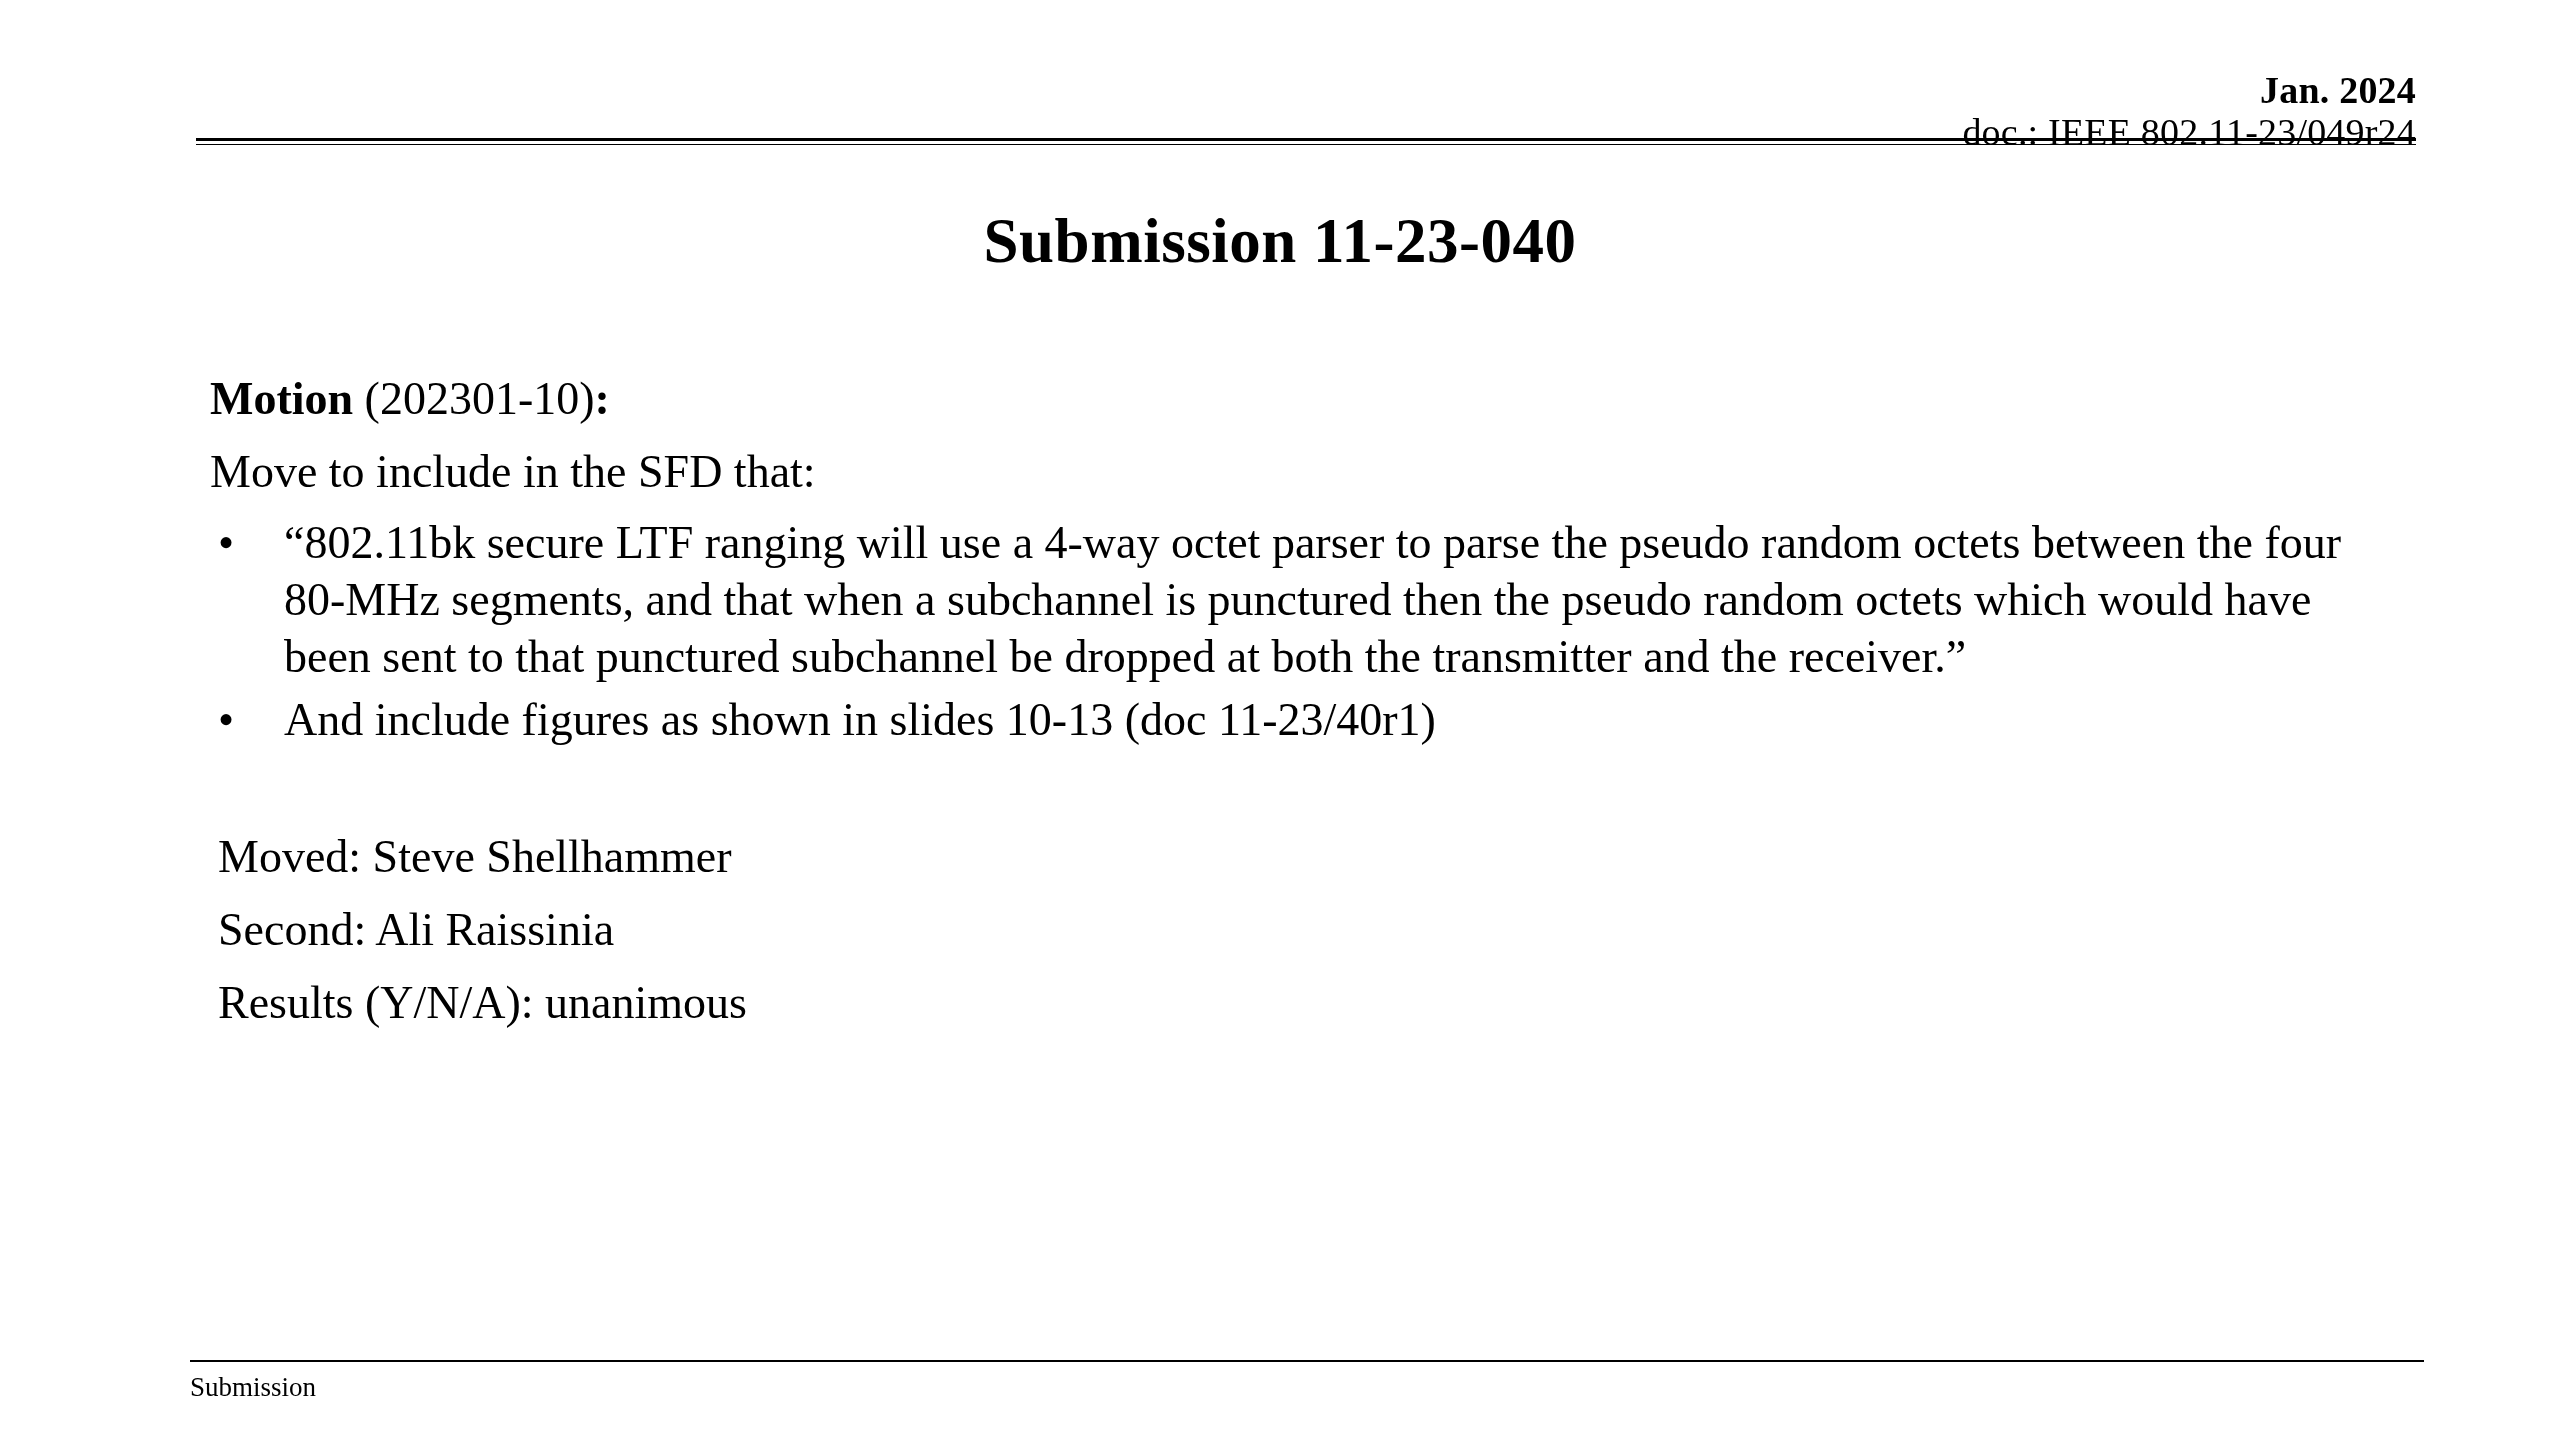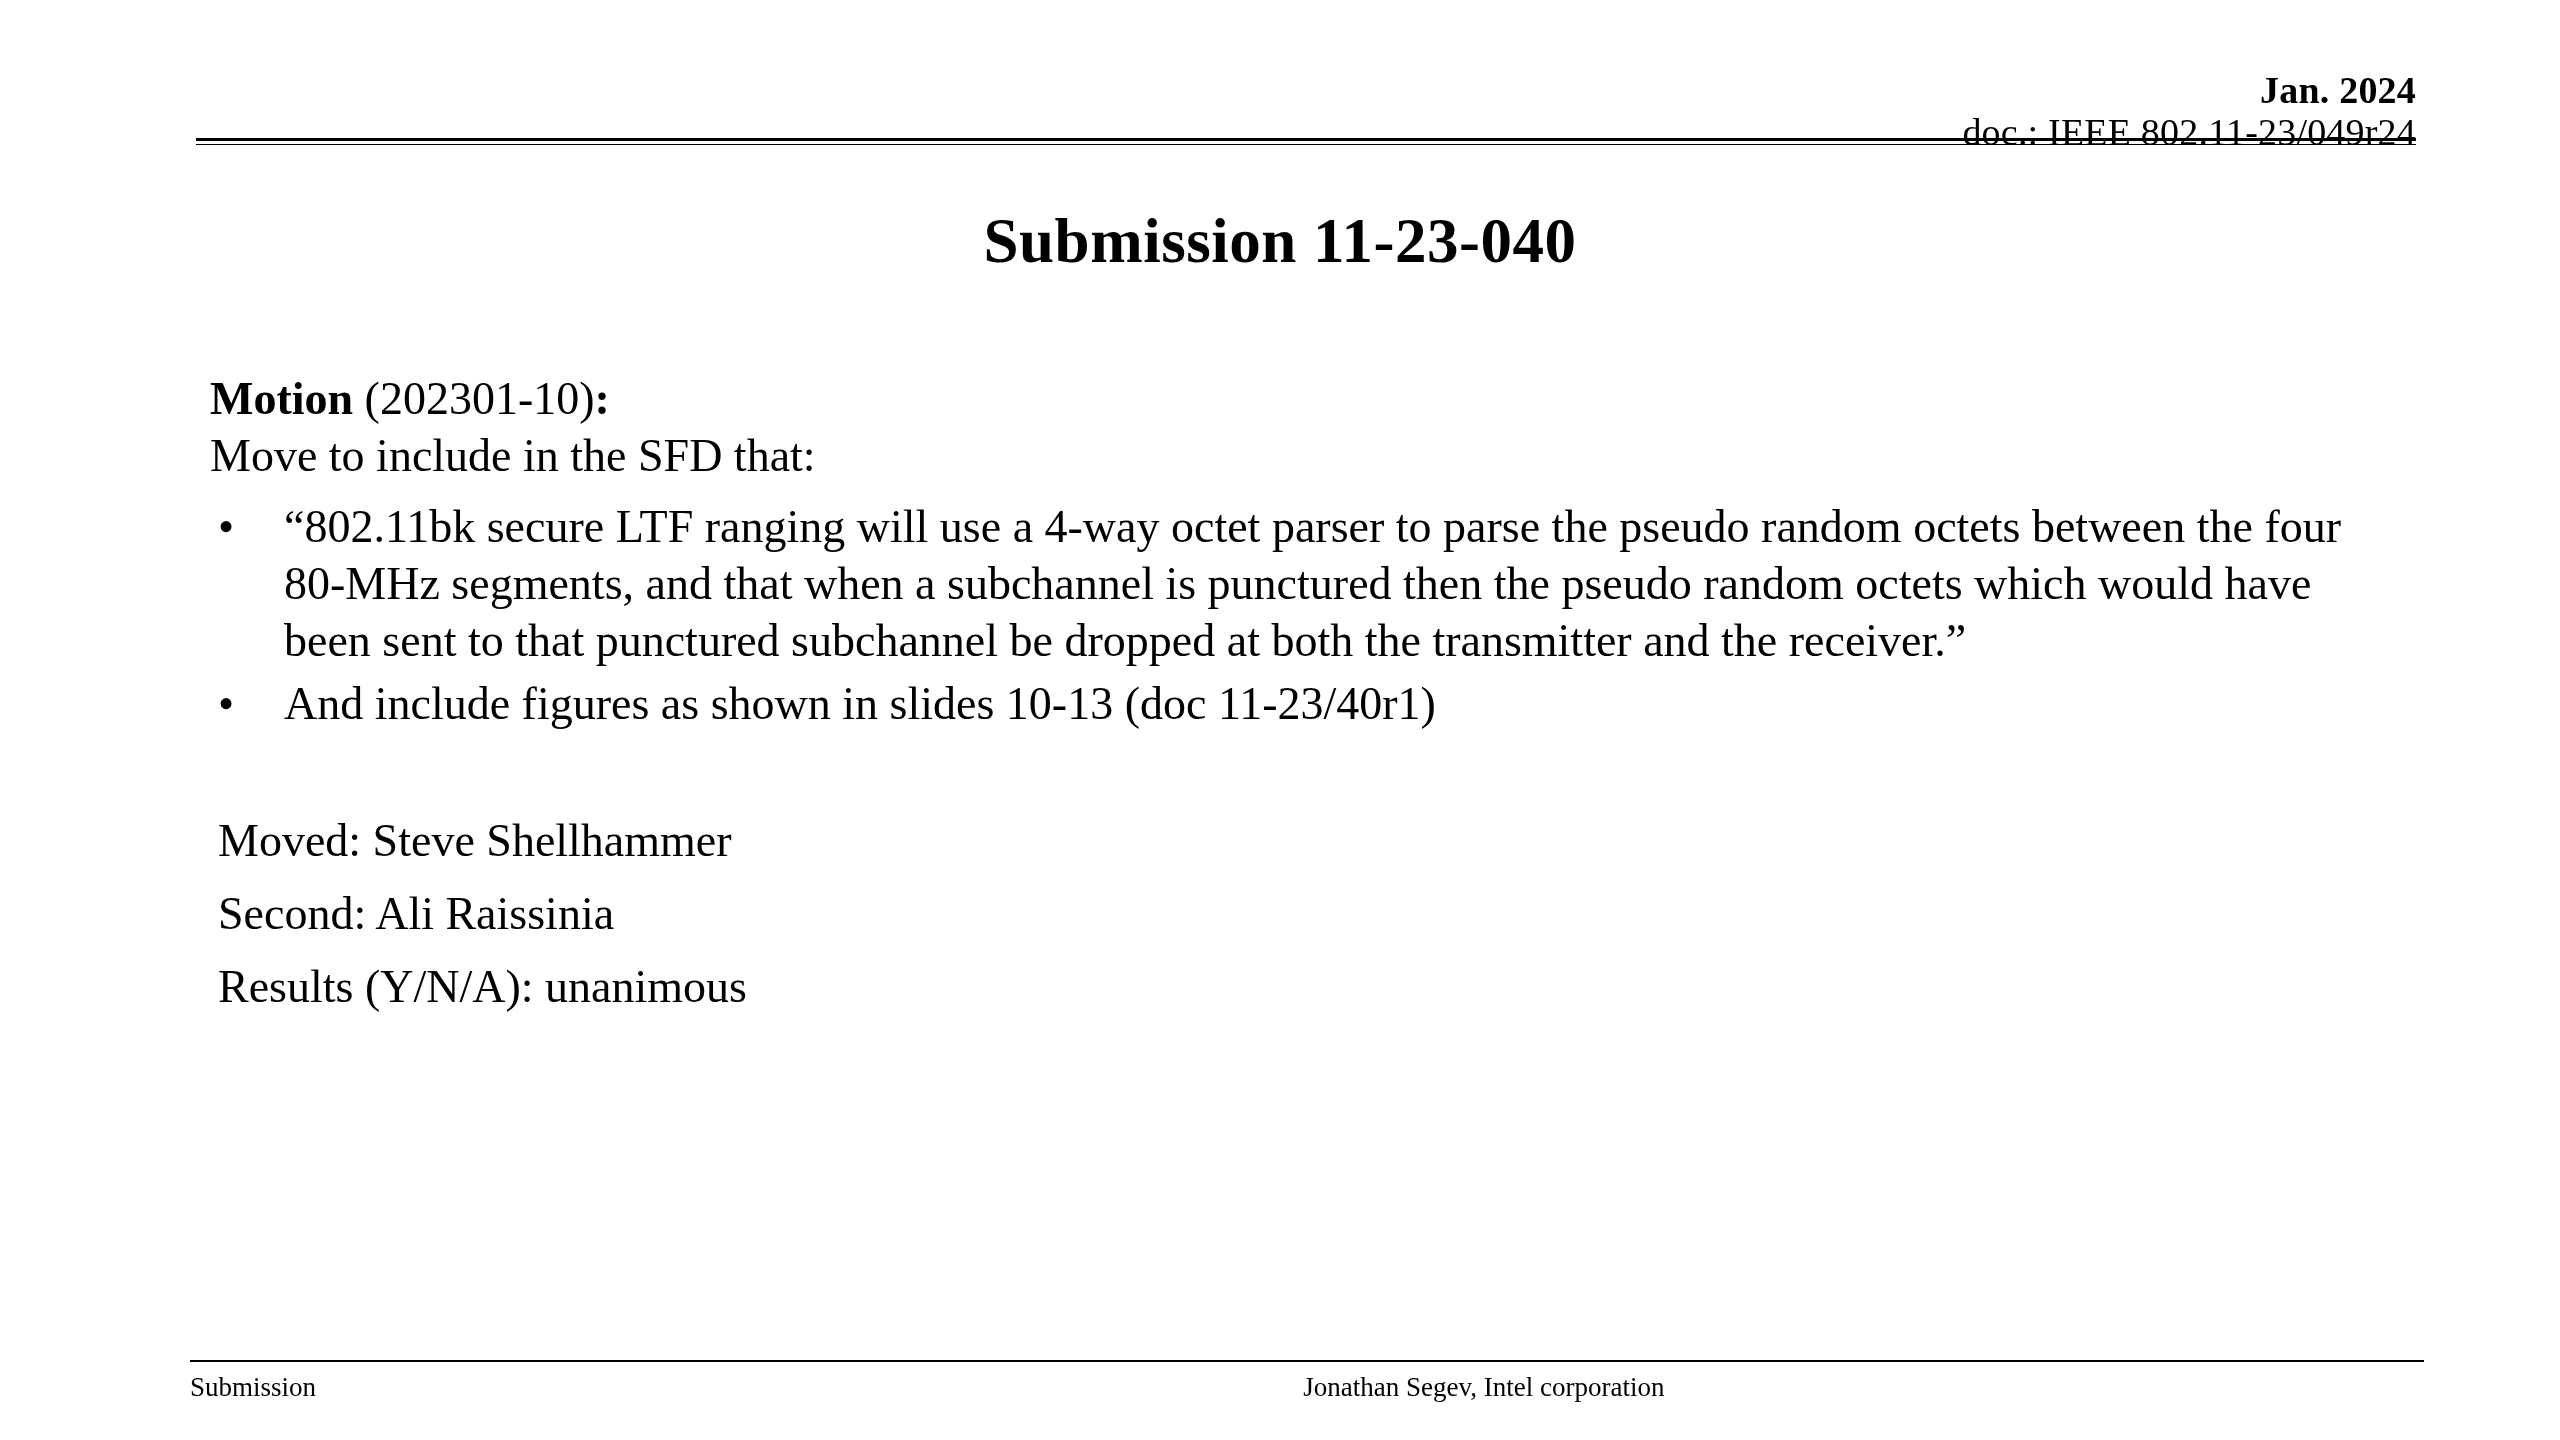--- a/index.html
+++ b/index.html
@@ -82,21 +82,21 @@
     top: 370px;
     width: 2230px;
   }
   .line {
     font-size: 46px;
     line-height: 1.24;
     margin: 0 0 14px 0;
     white-space: nowrap;
   }
   .line.motion {
-    margin-bottom: 0;
+    margin-bottom: 16px;
   }
   .line.motion b {
     font-weight: bold;
   }
   .bullet-row {
     display: flex;
     align-items: flex-start;
     margin: 0 0 6px 0;
   }
   .bullet-dot {
@@ -184,16 +184,15 @@
 
     <p class="closing">Moved: Steve Shellhammer</p>
     <p class="closing">Second: Ali Raissinia</p>
     <p class="closing">Results (Y/N/A): unanimous</p>
 
   </div>
 
   <div class="footer-rule"></div>
   <div class="footer">
     <div class="footer-left">Submission</div>
-    <div class="footer-right">Jonathan Segev, Intel corporation</div>
   </div>
 
 </div>
 
 </body></html>

